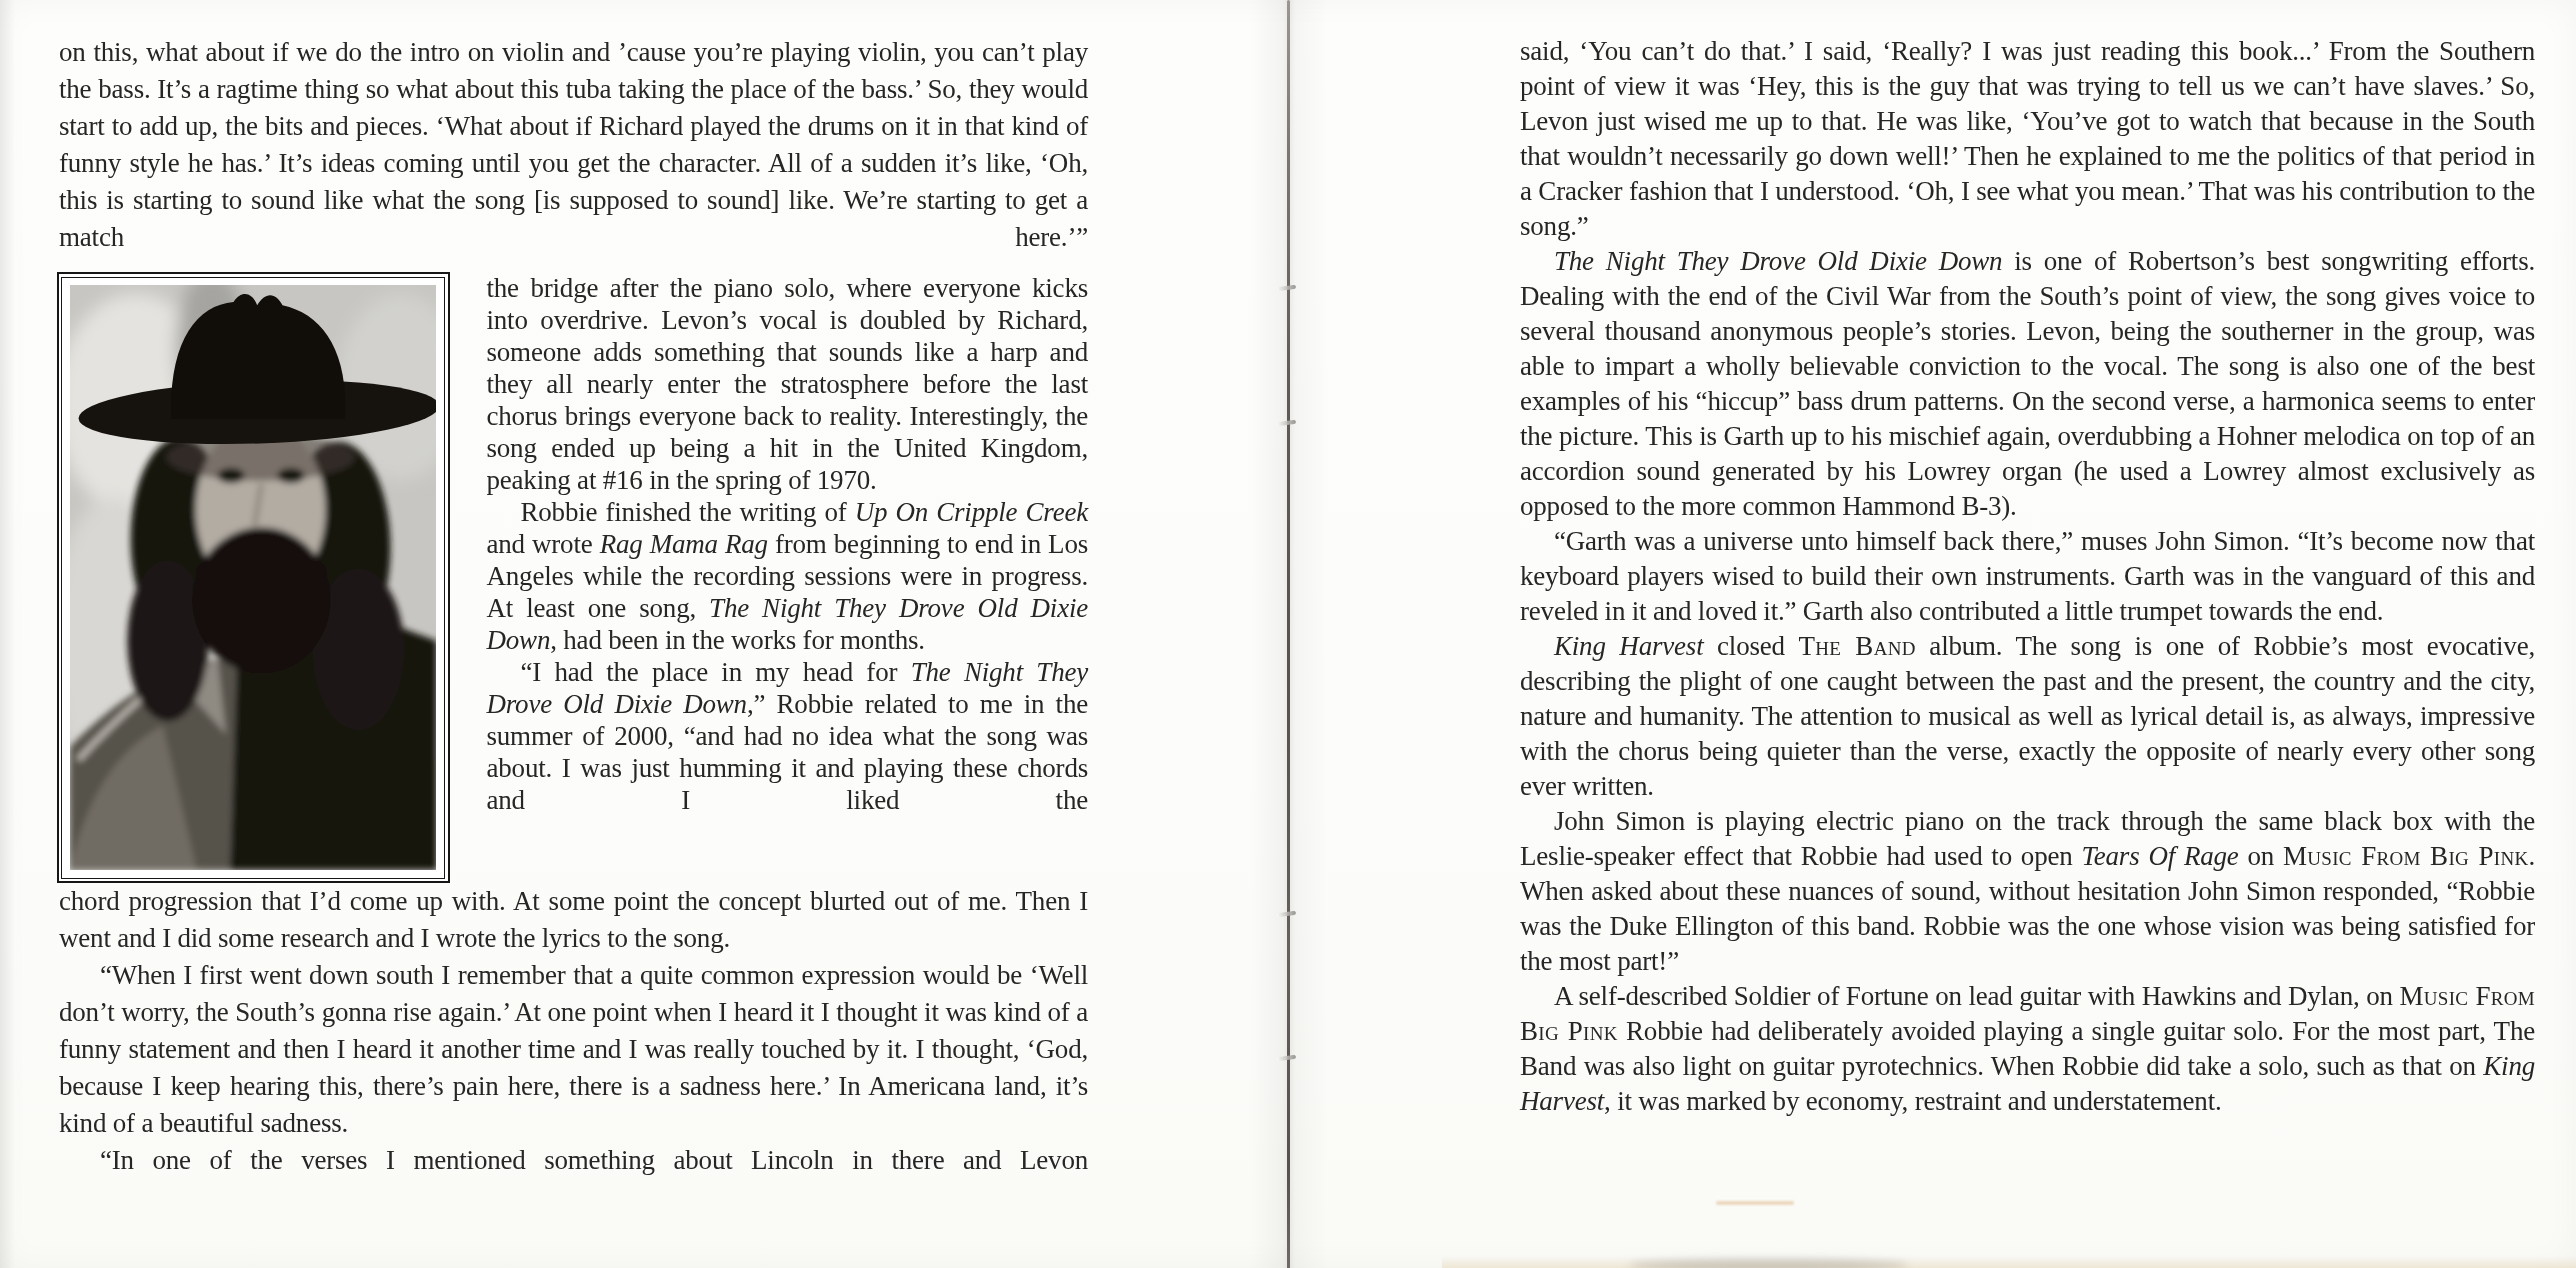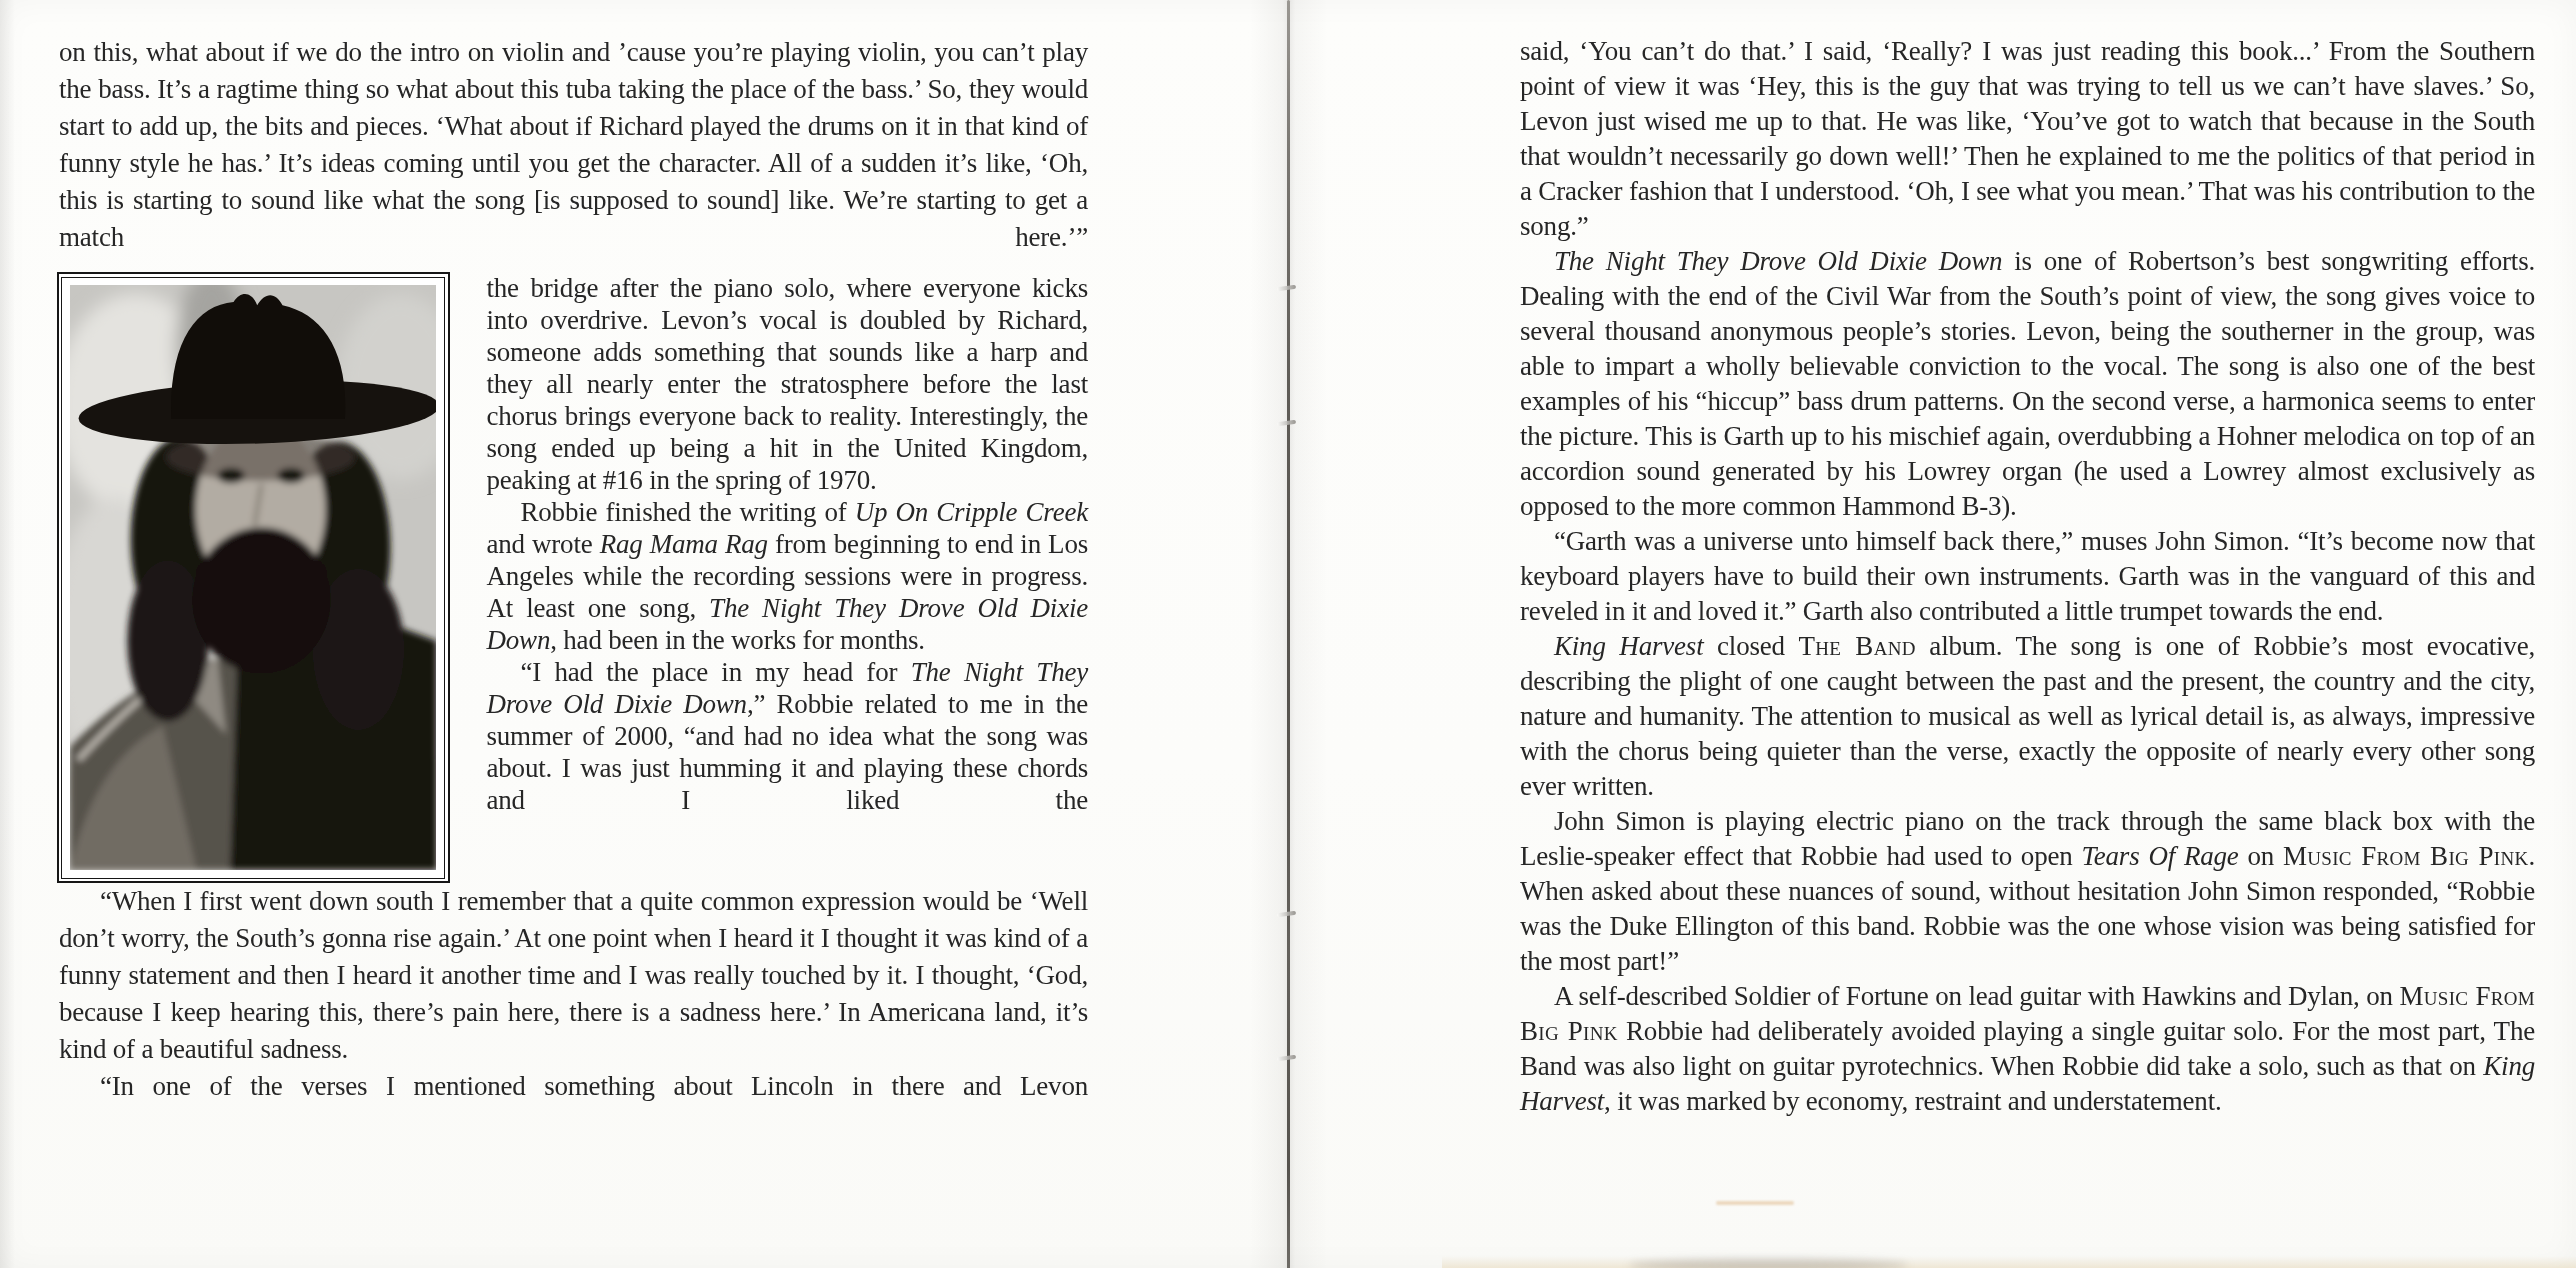--- a/index.html
+++ b/index.html
@@ -129,29 +129,30 @@
         </div>
       </div>
       <div class="col">
           <div class="para"><span>the bridge after the piano solo, where everyone kicks into overdrive. Levon’s vocal is doubled by Richard, someone adds something that sounds like a harp and they all nearly enter the stratosphere before the last chorus brings everyone back to reality. Interestingly, the song ended up being a hit in the United Kingdom, peaking at #16 in the spring of 1970.</span></div>
           <div class="para indent"><span>Robbie finished the writing of </span><span class="it">Up On Cripple Creek</span><span> and wrote </span><span class="it">Rag Mama Rag</span><span> from beginning to end in Los Angeles while the recording sessions were in progress. At least one song, </span><span class="it">The Night They Drove Old Dixie Down</span><span>, had been in the works for months.</span></div>
           <div class="para indent jlast"><span>“I had the place in my head for </span><span class="it">The Night They Drove Old Dixie Down</span><span>,” Robbie related to me in the summer of 2000, “and had no idea what the song was about. I was just humming it and playing these chords and I liked the</span></div>
         </div>
     </div>
 
     <div>
+        <div class="para"><span>chord progression that I’d come up with. At some point the concept blurted out of me. Then I went and I did some research and I wrote the lyrics to the song.</span></div>
         <div class="para indent"><span>“When I first went down south I remember that a quite common expression would be ‘Well don’t worry, the South’s gonna rise again.’ At one point when I heard it I thought it was kind of a funny statement and then I heard it another time and I was really touched by it. I thought, ‘God, because I keep hearing this, there’s pain here, there is a sadness here.’ In Americana land, it’s kind of a beautiful sadness.</span></div>
         <div class="para indent jlast"><span>“In one of the verses I mentioned something about Lincoln in there and Levon</span></div>
       </div>
   </div>
 
   <div class="page-text right">
       <div class="para"><span>said, ‘You can’t do that.’ I said, ‘Really? I was just reading this book...’ From the Southern point of view it was ‘Hey, this is the guy that was trying to tell us we can’t have slaves.’ So, Levon just wised me up to that. He was like, ‘You’ve got to watch that because in the South that wouldn’t necessarily go down well!’ Then he explained to me the politics of that period in a Cracker fashion that I understood. ‘Oh, I see what you mean.’ That was his contribution to the song.”</span></div>
       <div class="para indent"><span class="it">The Night They Drove Old Dixie Down</span><span> is one of Robertson’s best songwriting efforts. Dealing with the end of the Civil War from the South’s point of view, the song gives voice to several thousand anonymous people’s stories. Levon, being the southerner in the group, was able to impart a wholly believable conviction to the vocal. The song is also one of the best examples of his “hiccup” bass drum patterns. On the second verse, a harmonica seems to enter the picture. This is Garth up to his mischief again, overdubbing a Hohner melodica on top of an accordion sound generated by his Lowrey organ (he used a Lowrey almost exclusively as opposed to the more common Hammond B-3).</span></div>
-      <div class="para indent"><span>“Garth was a universe unto himself back there,” muses John Simon. “It’s become now that keyboard players have to build their own instruments. Garth was in the vanguard of this and reveled in it and loved it.” Garth also contributed a little trumpet towards the end.</span></div>
+      <div class="para indent"><span>“Garth was a universe unto himself back there,” muses John Simon. “It’s become now that keyboard players wised to build their own instruments. Garth was in the vanguard of this and reveled in it and loved it.” Garth also contributed a little trumpet towards the end.</span></div>
       <div class="para indent"><span class="it">King Harvest</span><span> closed </span><span class="sc">The Band</span><span> album. The song is one of Robbie’s most evocative, describing the plight of one caught between the past and the present, the country and the city, nature and humanity. The attention to musical as well as lyrical detail is, as always, impressive with the chorus being quieter than the verse, exactly the opposite of nearly every other song ever written.</span></div>
       <div class="para indent"><span>John Simon is playing electric piano on the track through the same black box with the Leslie-speaker effect that Robbie had used to open </span><span class="it">Tears Of Rage</span><span> on </span><span class="sc">Music From Big Pink</span><span>. When asked about these nuances of sound, without hesitation John Simon responded, “Robbie was the Duke Ellington of this band. Robbie was the one whose vision was being satisfied for the most part!”</span></div>
       <div class="para indent"><span>A self-described Soldier of Fortune on lead guitar with Hawkins and Dylan, on </span><span class="sc">Music From Big Pink</span><span> Robbie had deliberately avoided playing a single guitar solo. For the most part, The Band was also light on guitar pyrotechnics. When Robbie did take a solo, such as that on </span><span class="it">King Harvest</span><span>, it was marked by economy, restraint and understatement.</span></div>
     </div>
 
   <div class="spine-shade"></div>
   <div class="spine-line" id="spine"></div>
 
   <div class="left-edge"></div>
   <div class="corner-tint"></div>

